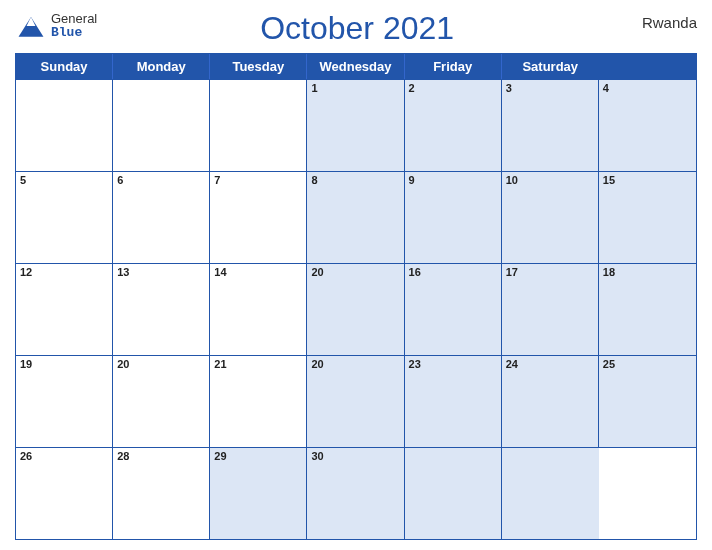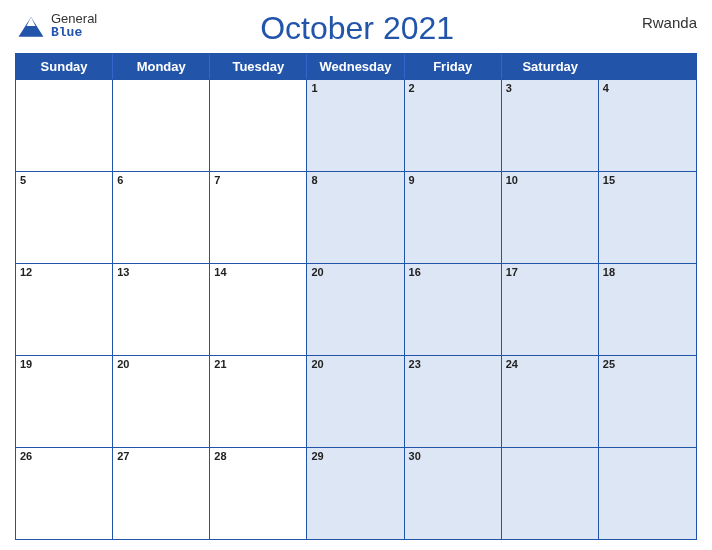--- a/index.html
+++ b/index.html
@@ -242,23 +242,20 @@
           </div>
           <div class="cal-cell shaded">
             <span class="day-num">25</span>
           </div>
         </div>
         <div class="cal-week">
           <div class="cal-cell empty">
             <span class="day-num">26</span>
           </div>
           <div class="cal-cell empty">
-            <span class="day-num">27</span>
-          </div>
-          <div class="cal-cell empty">
             <span class="day-num">28</span>
           </div>
           <div class="cal-cell shaded">
             <span class="day-num">29</span>
           </div>
           <div class="cal-cell shaded">
             <span class="day-num">30</span>
           </div>
           <div class="cal-cell shaded"></div>
           <div class="cal-cell shaded"></div>

